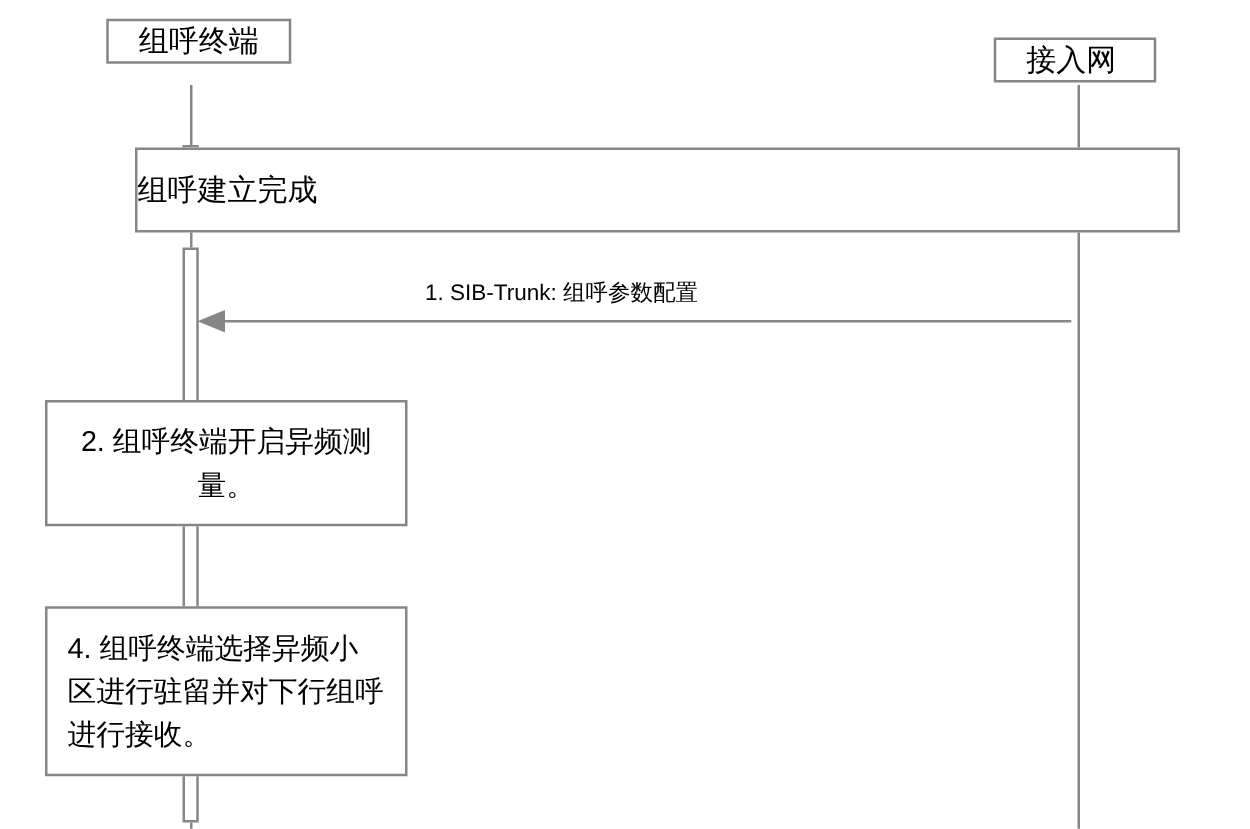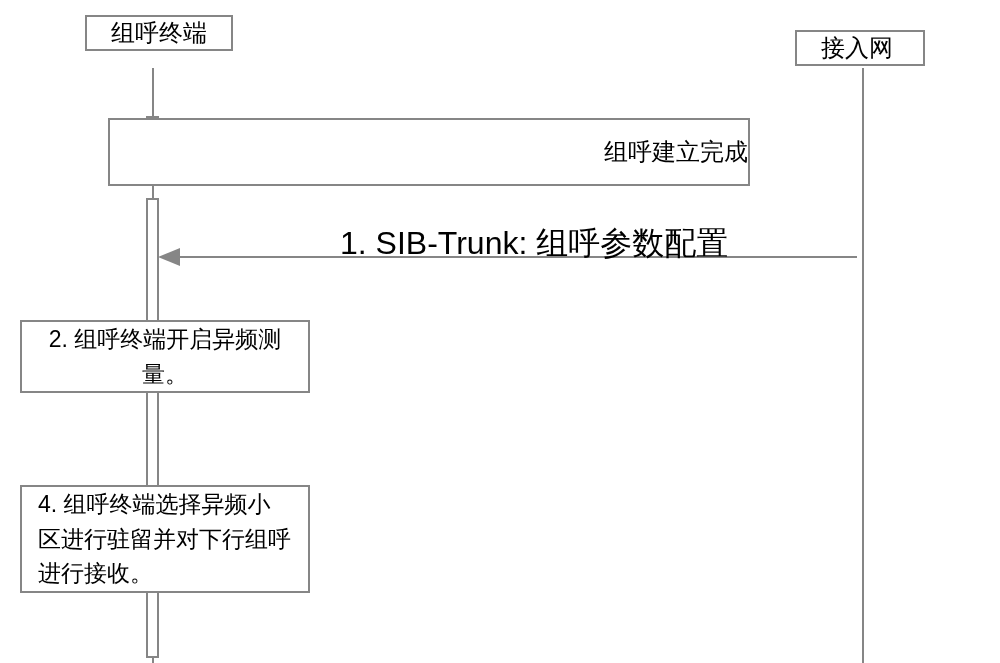--- a/index.html
+++ b/index.html
@@ -36,52 +36,52 @@
       border: 2px solid #868686;
       left: 146px;
     }
     .act1 { top: 116px; height: 66px; }
     .act2 { top: 198px; height: 460px; }
     .combined-box {
       position: absolute;
       border: 2px solid #868686;
       background: #fff;
       left: 108px;
-      width: 642px;
+      width: 836px;
       top: 118px;
       padding: 16px 0;
       font-size: 24px;
-      text-align: right;
+      text-align: left;
     }
     .message-line {
       position: absolute;
       height: 2px;
       background: #868686;
     }
     .arrow-left {
       position: absolute;
       width: 0; height: 0;
       border-top: 9px solid transparent;
       border-bottom: 9px solid transparent;
       border-right: 22px solid #868686;
     }
     .msg1-line { left: 177px; width: 680px; top: 256px; }
     .msg1-arrow { left: 158px; top: 248px; }
     .msg1-label {
       position: absolute;
       left: 340px; top: 222px;
-      font-size: 32px;
+      font-size: 18px;
     }
     .self-box {
       position: absolute;
       border: 2px solid #868686;
       background: #fff;
-      left: 20px;
+      left: 36px;
       width: 290px;
-      padding: 0 16px;
+      padding: 14px 16px;
       font-size: 23px;
       line-height: 1.5;
       text-align: left;
     }
     .self-box-center { text-align: center; }
     .box2 { top: 320px; }
     .box3 { top: 485px; }
   </style>
 </head>
 <body>

